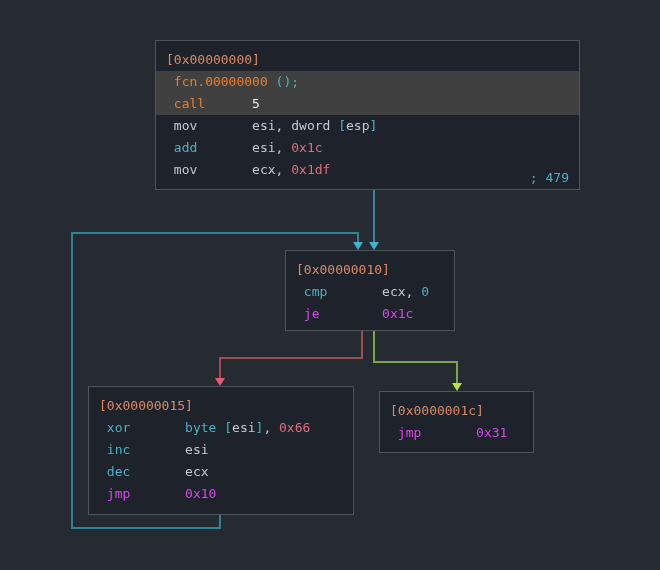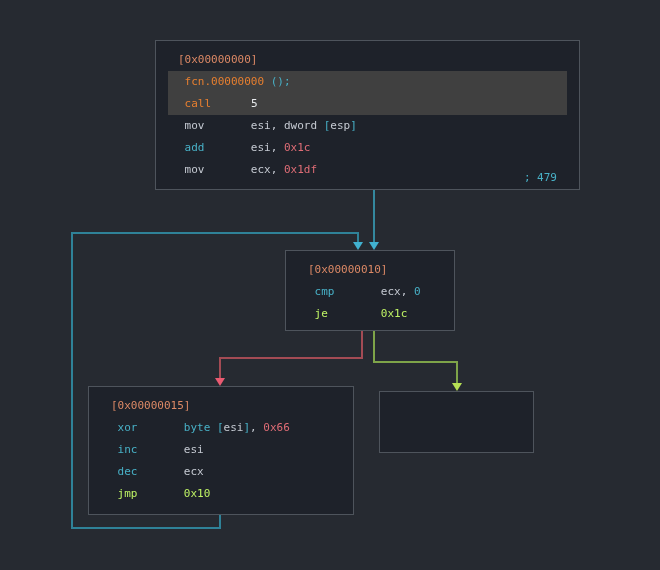--- a/index.html
+++ b/index.html
@@ -15,40 +15,40 @@
     position: absolute;
     left: 0; top: 0;
     width: 660px; height: 570px;
     z-index: 1;
   }
   .block {
     position: absolute;
     box-sizing: border-box;
     background: #1e222a;
     border: 1px solid #4e545c;
-    padding: 8px 12px;
-    font-size: 11px;
+    padding: 8px 0;
+    font-size: 13px;
     line-height: 22px;
     z-index: 2;
     white-space: pre;
   }
   .line {
     position: relative;
     padding: 0 10px;
     height: 22px;
   }
   .line.hl { background: #404040; }
   .comment { position: absolute; right: 10px; top: 8px; }
   .c-addr   { color: #de8a66; }
   .c-orange { color: #e87f2f; }
   .c-teal   { color: #48b1c7; }
   .c-grey   { color: #c5cad2; }
   .c-white  { color: #e9ecef; }
   .c-num    { color: #e06d76; }
-  .c-green  { color: #bef264; }
+  .c-green  { color: #d946ef; }
 </style>
 </head>
 <body>
 
 <div class="canvas">
   <svg class="edges" id="edges" xmlns="http://www.w3.org/2000/svg" viewBox="0 0 660 570">
       <g>
         <polyline points="374,190 374,243" fill="none" stroke="#34889e" stroke-width="2"></polyline>
         <polygon points="369,242 379,242 374,250" fill="#41b1d0"></polygon>
       </g>
@@ -62,15 +62,15 @@
       </g>
       <g>
         <polyline points="374,331 374,362 457,362 457,383" fill="none" stroke="#7ea449" stroke-width="2"></polyline>
         <polygon points="452,383 462,383 457,391" fill="#b6e054"></polygon>
       </g>
     </svg>
   <div id="blocks">
       <div class="block" style="left: 155px; top: 40px; width: 425px; height: 150px;"><div class="line"><span class="c-addr">[0x00000000]</span></div><div class="line hl"><span class="c-orange"> fcn.00000000</span><span class="c-grey"> </span><span class="c-teal">();</span></div><div class="line hl"><span class="c-orange"> call</span><span class="c-grey">      </span><span class="c-white">5</span></div><div class="line"><span class="c-grey"> mov       esi, dword </span><span class="c-teal">[</span><span class="c-grey">esp</span><span class="c-teal">]</span></div><div class="line"><span class="c-teal"> add</span><span class="c-grey">       esi, </span><span class="c-num">0x1c</span></div><div class="line"><span class="c-grey"> mov       ecx, </span><span class="c-num">0x1df</span><span class="comment c-teal">; 479</span></div></div>
       <div class="block" style="left: 285px; top: 250px; width: 170px; height: 81px;"><div class="line"><span class="c-addr">[0x00000010]</span></div><div class="line"><span class="c-teal"> cmp</span><span class="c-grey">       ecx, </span><span class="c-teal">0</span></div><div class="line"><span class="c-green"> je</span><span class="c-grey">        </span><span class="c-green">0x1c</span></div></div>
       <div class="block" style="left: 88px; top: 386px; width: 266px; height: 129px;"><div class="line"><span class="c-addr">[0x00000015]</span></div><div class="line"><span class="c-teal"> xor</span><span class="c-grey">       </span><span class="c-teal">byte </span><span class="c-teal">[</span><span class="c-grey">esi</span><span class="c-teal">]</span><span class="c-grey">, </span><span class="c-num">0x66</span></div><div class="line"><span class="c-teal"> inc</span><span class="c-grey">       esi</span></div><div class="line"><span class="c-teal"> dec</span><span class="c-grey">       ecx</span></div><div class="line"><span class="c-green"> jmp</span><span class="c-grey">       </span><span class="c-green">0x10</span></div></div>
-      <div class="block" style="left: 379px; top: 391px; width: 155px; height: 62px;"></div>
+      <div class="block" style="left: 379px; top: 391px; width: 155px; height: 62px;"><div class="line"><span class="c-addr">[0x0000001c]</span></div><div class="line"><span class="c-green"> jmp</span><span class="c-grey">       </span><span class="c-green">0x31</span></div></div>
     </div>
 </div>
 
 </body></html>

